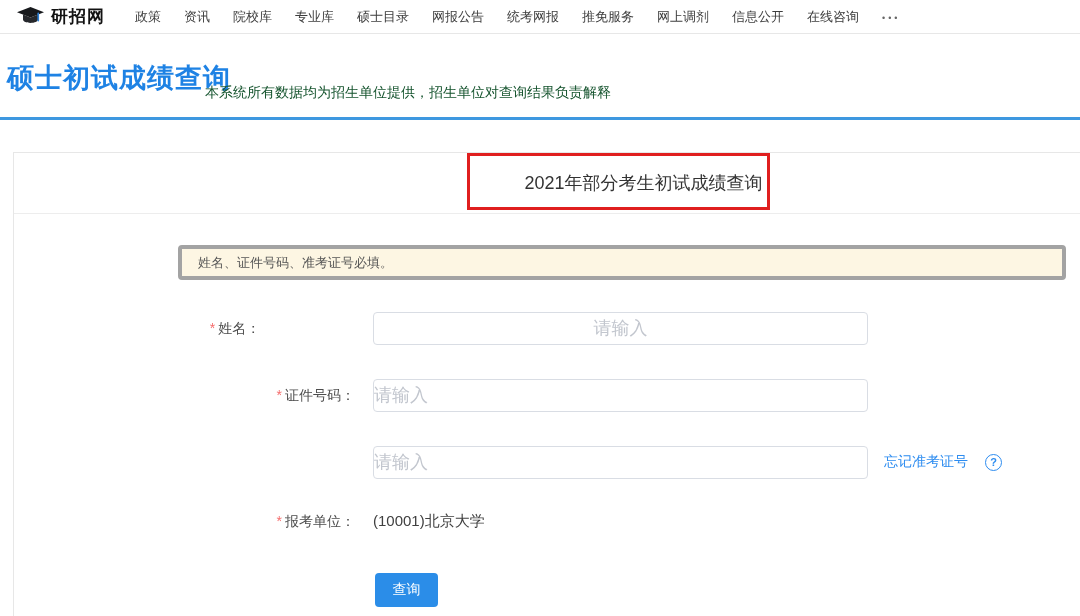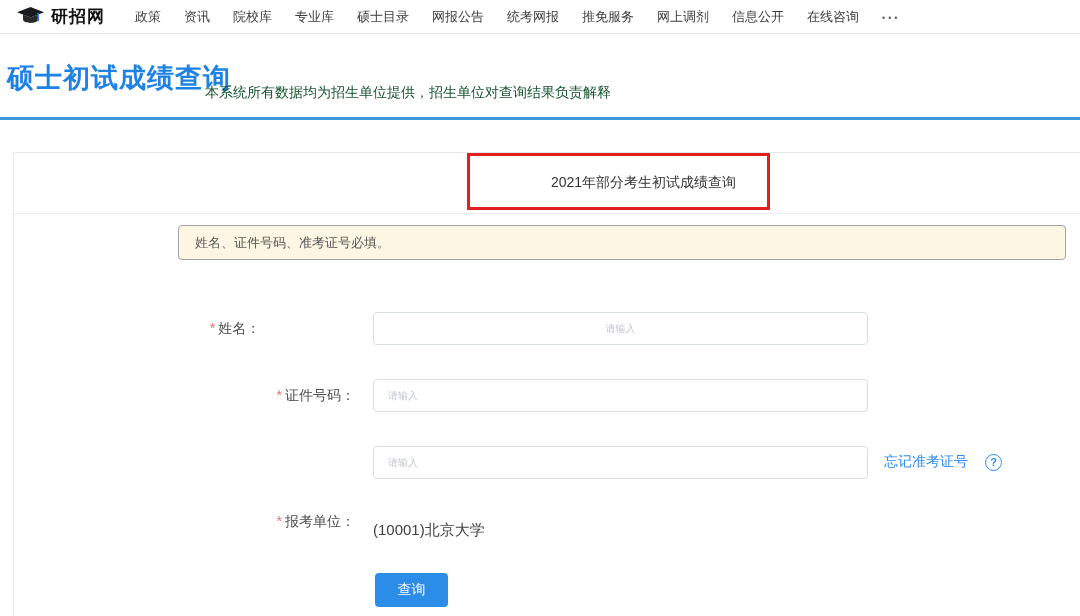--- a/index.html
+++ b/index.html
@@ -39,64 +39,64 @@
 
   
   .panel {
     position:absolute; left:13px; top:152px; width:1225px; height:500px;
     background:#fff; border:1px solid #e7e7e7; box-sizing:border-box;
   }
   .panel-header {
     height:60px; border-bottom:1px solid #ededed;
     display:flex; align-items:center; justify-content:center;
   }
-  .panel-title { font-size:14px; color:#333;margin-left:36px; }
+  .panel-title { font-size:18px; color:#333;margin-left:36px; }
   .red-annotation {
     position:absolute; left:453px; top:0; width:303px; height:57px;
     border:3px solid #e01f1f; box-sizing:border-box; pointer-events:none;
   }
 
   .notice {
-    position:absolute; left:164px; top:72px; width:888px; height:35px;
-    background:#fdf6e3; border:1px solid #a3a3a3; border-radius:4px;
+    position:absolute; left:164px; top:92px; width:888px; height:35px;
+    background:#fdf6e3; border:4px solid #a3a3a3; border-radius:4px;
     box-sizing:border-box; display:flex; align-items:center;
     padding-left:16px; font-size:13px; color:#555;
   }
 
   
   .row-label {
     position:absolute; left:101px; width:240px; text-align:right;
     font-size:14px; color:#4d4d4d; line-height:33px; white-space:nowrap;
   }
   .req { color:#f56c6c; margin-right:3px; }
   .row-input {
     position:absolute; left:359px; width:495px; height:33px;
     box-sizing:border-box; border:1px solid #d9dde4; border-radius:4px;
-    padding:0 14px; font-size:10px; color:#0369a1; outline:none;
+    padding:0 0; font-size:18px; color:#0369a1; outline:none;
     font-family:"Liberation Sans","DejaVu Sans",sans-serif;
   }
   .row-input::placeholder { color:#c2c6ce; }
   .t1 { top:159px;text-align:center; } .t2 { top:226px; } .t3 { top:293px; }
   .lbl4 { top:358px; line-height:20px; }
   .row-value {
     position:absolute; left:359px; top:358px;
-    font-size:15px; color:#404040; line-height:20px;margin-top:9px;
+    font-size:15px; color:#404040; line-height:20px;
   }
   .link-forgot {
     position:absolute; left:870px; top:299px; height:20px;
     display:flex; align-items:center; gap:17px;
     font-size:14px; color:#2d8cf0; cursor:pointer; white-space:nowrap;
   }
   .help-circle {
     width:15px; height:15px; border:1px solid #2d8cf0; border-radius:50%;
     font-size:11px; line-height:15px; text-align:center; display:inline-block;
     color:#2d8cf0; font-weight:bold;
   }
   .query-btn {
-    position:absolute; left:361px; top:420px; width:73px; height:34px;
+    position:absolute; left:361px; top:420px; width:63px; height:34px;
     background:#2b8de8; color:#fff; font-size:14px; border:none; border-radius:4px;
     cursor:pointer; font-family:"Liberation Sans","DejaVu Sans",sans-serif;
   }
 </style>
 </head>
 <body>
 
 <div class="topnav">
   <div class="logo">
     <span style="display:inline-flex;">

